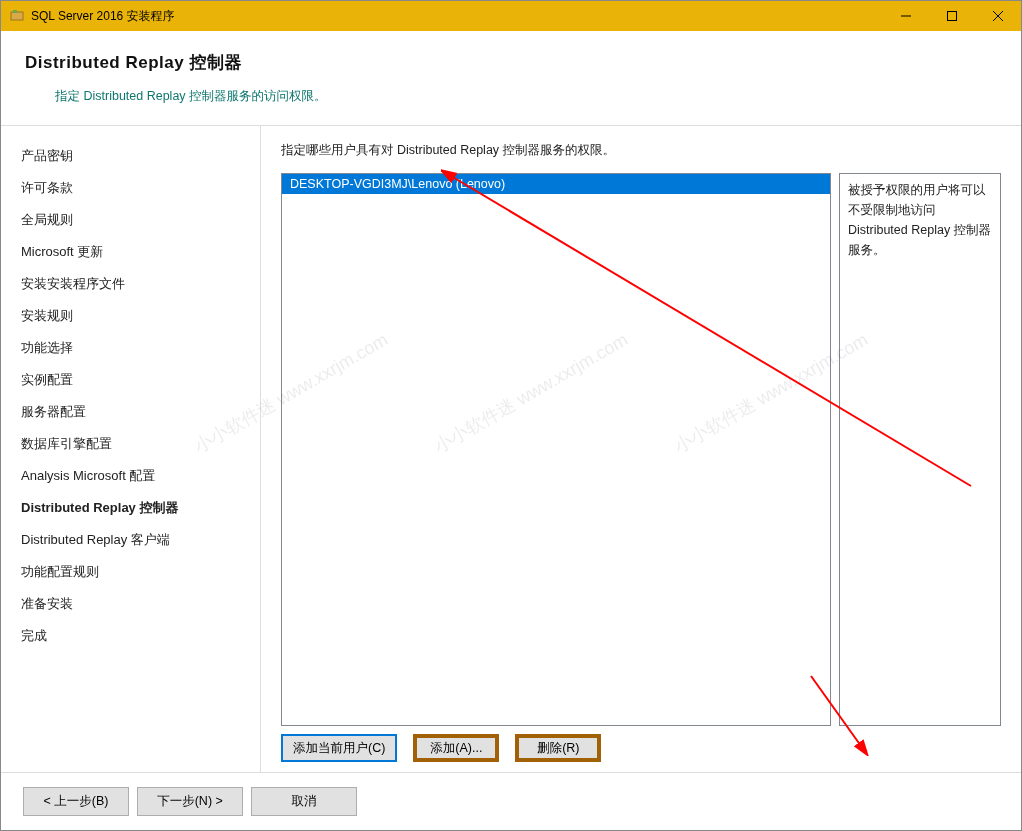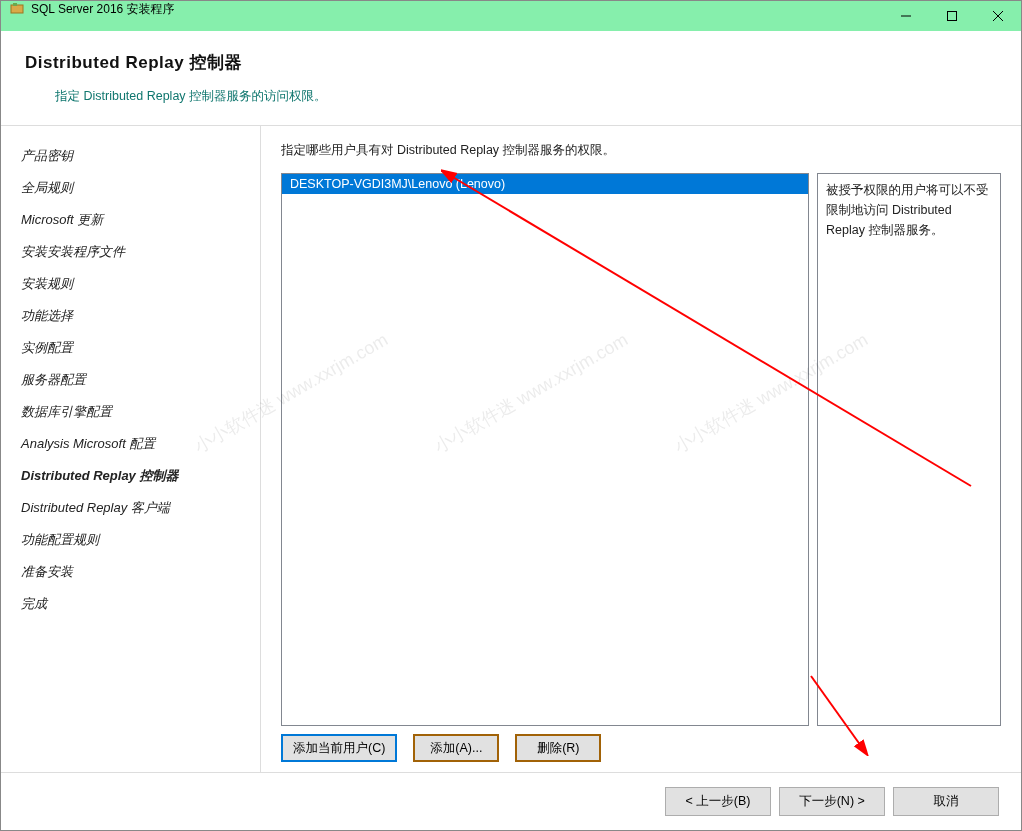--- a/index.html
+++ b/index.html
@@ -19,22 +19,23 @@
       width: 1022px;
       height: 831px;
       border: 1px solid #888;
       display: flex;
       flex-direction: column;
       position: relative;
     }
     .titlebar {
       height: 30px;
       display: flex;
+      align-items: center;
       padding-left: 8px;
-      background: #86efac;
+      background: #eab308;
       position: relative;
     }
     .titlebar .icon-box {
       width: 16px;
       height: 16px;
       margin-right: 6px;
       display: inline-flex;
     }
     .titlebar .title {
       font-size: 12px;
@@ -80,21 +81,20 @@
       width: 260px;
       border-right: 1px solid #ddd;
       padding: 14px 0 0 20px;
       background: #fff;
     }
     .sidebar .item {
       font-size: 13px;
       color: #222;
       padding: 7px 0;
       cursor: default;
-      font-style: italic;
     }
     .sidebar .item.active {
       font-weight: bold;
     }
     .main {
       flex: 1;
       padding: 16px 20px 10px 20px;
       display: flex;
       flex-direction: column;
       position: relative;
@@ -116,51 +116,50 @@
       background: #fff;
       overflow: hidden;
     }
     .user-list .selected-item {
       background: #0078d7;
       color: #fff;
       font-size: 12.5px;
       padding: 3px 8px;
     }
     .info-panel {
-      width: 184px;
+      width: 162px;
       border: 1px solid #828790;
       background: #fff;
       padding: 6px 8px;
       font-size: 12.5px;
       color: #222;
       line-height: 1.6;
     }
     .user-buttons {
       display: flex;
       gap: 16px;
       margin-top: 8px;
     }
     .user-buttons button {
       height: 28px;
       padding: 0 10px;
       font-size: 12.5px;
       background: #e1e1e1;
-      border: 2px solid #a16207;
+      border: 4px solid #a16207;
       cursor: pointer;
       min-width: 86px;
     }
     .user-buttons button.primary {
       border: 2px solid #0078d7;
       background: #e1e1e1;
     }
     .footer {
       border-top: 1px solid #ddd;
       padding: 14px 22px;
       display: flex;
-      justify-content: flex-end;
       gap: 8px;
     }
     .footer button {
       height: 29px;
       width: 106px;
       font-size: 12.5px;
       background: #e1e1e1;
       border: 1px solid #adadad;
       cursor: pointer;
     }
@@ -210,20 +209,21 @@
   </div>
 
   <div class="header">
     <h1>Distributed  Replay 控制器</h1>
     <p>指定 Distributed Replay 控制器服务的访问权限。</p>
   </div>
 
   <div class="body">
     <div class="sidebar" id="sidebar">
         <div class="item">产品密钥</div>
+        <div class="item">许可条款</div>
         <div class="item">全局规则</div>
         <div class="item">Microsoft 更新</div>
         <div class="item">安装安装程序文件</div>
         <div class="item">安装规则</div>
         <div class="item">功能选择</div>
         <div class="item">实例配置</div>
         <div class="item">服务器配置</div>
         <div class="item">数据库引擎配置</div>
         <div class="item">Analysis Microsoft 配置</div>
         <div class="item active">Distributed Replay 控制器</div>

